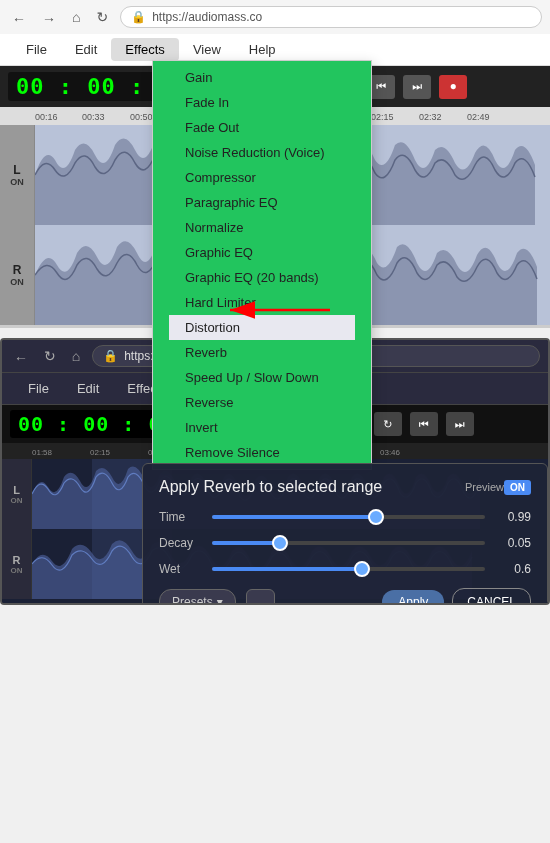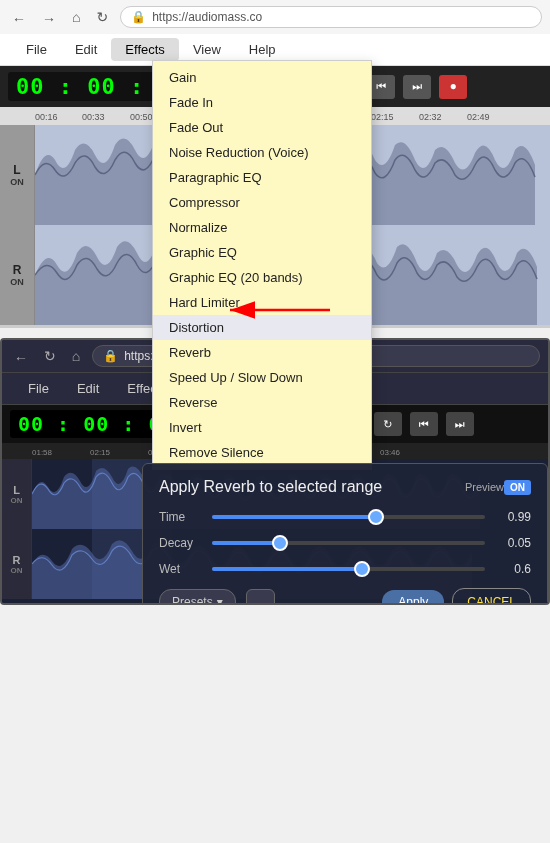--- a/index.html
+++ b/index.html
@@ -67,26 +67,26 @@
     .menu-item.active {
       background: #ddd;
       color: #000;
     }
 
     
     .dropdown-overlay {
       position: absolute;
       top: 60px;
       left: 152px;
-      background: #fef9c3;
+      background: #22c55e;
       border: 1px solid #ccc;
       box-shadow: 2px 4px 12px rgba(0,0,0,0.2);
       z-index: 100;
       min-width: 220px;
-      padding: 4px 0;
+      padding: 4px 16px;
     }
     .dropdown-item {
       padding: 5px 16px;
       font-size: 13px;
       cursor: pointer;
       color: #222;
     }
     .dropdown-item.highlighted { background: #e8e8f0; }
 
     
@@ -386,21 +386,21 @@
       border-radius: 12px;
       color: white;
       font-size: 12px;
       padding: 5px 16px;
       cursor: pointer;
     }
     .cancel-btn {
       background: transparent;
       border: 1px solid #888;
       border-radius: 12px;
-      color: #fde047;
+      color: #ffffff;
       font-size: 12px;
       padding: 6px 14px;
       cursor: pointer;
       margin-left: 8px;
     }
 
     
     .dark-track-label {
       width: 30px;
       background: #2a2a3a;
@@ -511,22 +511,22 @@
       </div>
     </div>
   </div>
 </div>
 
 <div class="dropdown-overlay">
   <div class="dropdown-item">Gain</div>
   <div class="dropdown-item">Fade In</div>
   <div class="dropdown-item">Fade Out</div>
   <div class="dropdown-item">Noise Reduction (Voice)</div>
+  <div class="dropdown-item">Compressor</div>
   <div class="dropdown-item">Paragraphic EQ</div>
-  <div class="dropdown-item">Compressor</div>
   <div class="dropdown-item">Normalize</div>
   <div class="dropdown-item">Graphic EQ</div>
   <div class="dropdown-item">Graphic EQ (20 bands)</div>
   <div class="dropdown-item">Hard Limiter</div>
   <div class="dropdown-item highlighted">Distortion</div>
   <div class="dropdown-item">Reverb</div>
   <div class="dropdown-item">Speed Up / Slow Down</div>
   <div class="dropdown-item">Reverse</div>
   <div class="dropdown-item">Invert</div>
   <div class="dropdown-item">Remove Silence</div>

